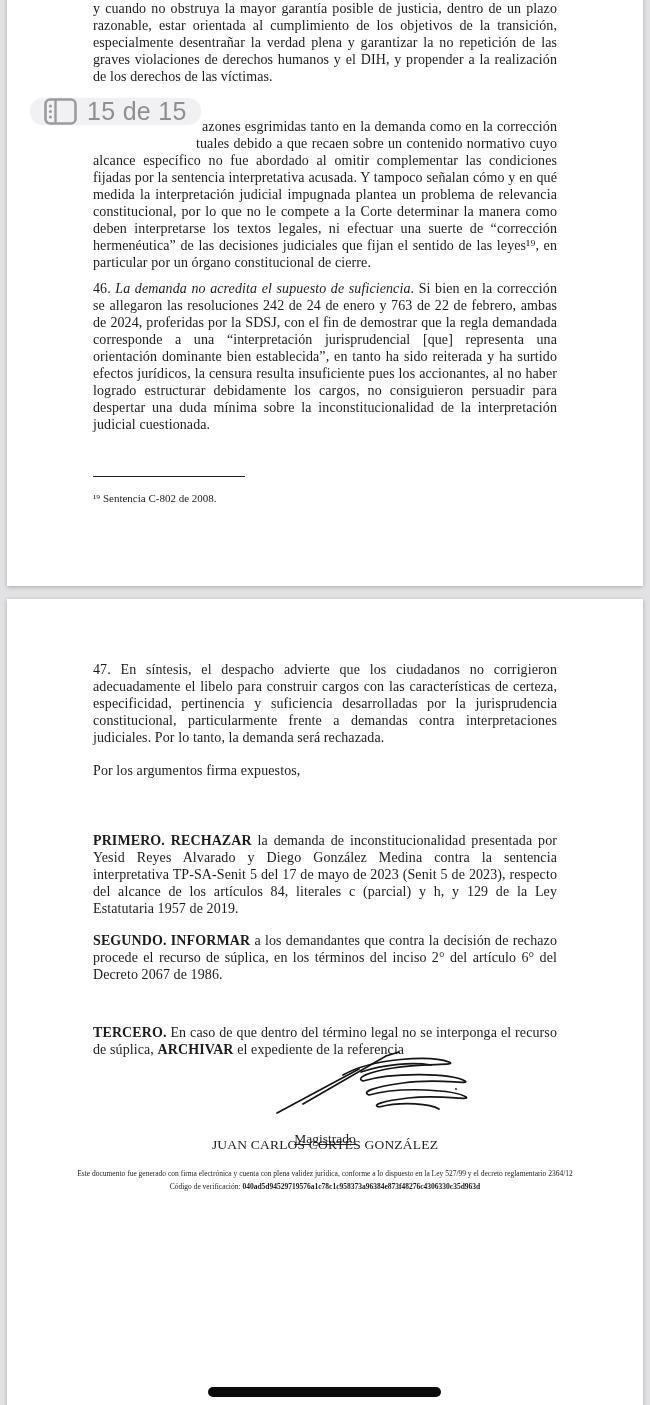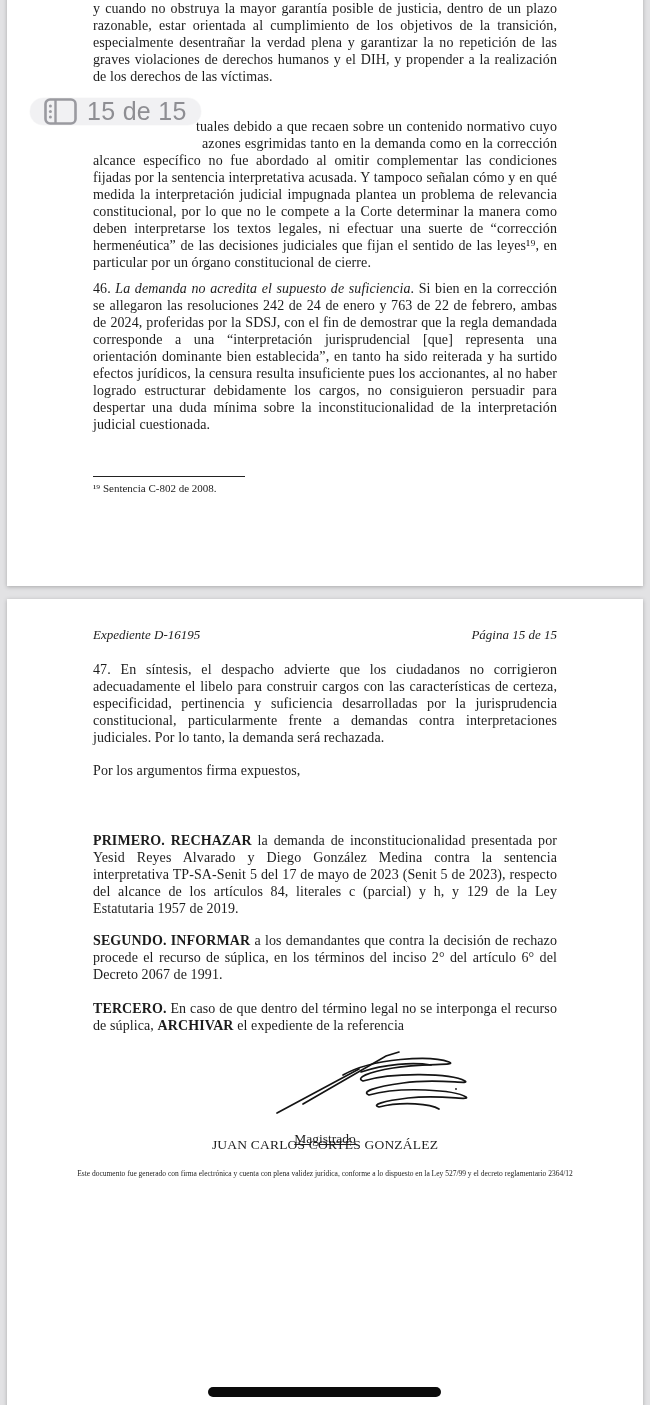--- a/index.html
+++ b/index.html
@@ -32,21 +32,21 @@
     display:flex;align-items:center;gap:10px;
     padding:0 14px 0 14px;z-index:10;
     font-family:"Liberation Sans", sans-serif;
     box-shadow:0 0 0 0.5px rgba(0,0,0,0.03);
   }
   #page-pill .pill-label{
     font-size:25px;color:#8e8e93;font-weight:400;letter-spacing:0.3px;
   }
   
   .footnote-rule{width:152px;border-top:1.6px solid #222;margin:0;}
-  .footnote-text{font-size:11px;margin-top:5px;}
+  .footnote-text{font-size:11px;margin-top:15px;}
   
   .doc-header{
     position:absolute;left:86px;width:464px;top:28px;
     display:flex;justify-content:space-between;
     font-style:italic;font-size:13px;
   }
   .resolve{font-weight:bold;text-align:center;font-size:14px;letter-spacing:0.2px;}
   .signer-name{font-size:13.5px;text-align:center;letter-spacing:0.2px;}
   .signer-title{font-size:13.5px;text-align:center;}
   
@@ -65,75 +65,74 @@
 </head>
 <body>
 
 <div style="position:absolute;inset:0;">
 
   <div class="page" id="page1">
 
     <div class="content body-text" style="top:-13px;">de macrocriminalidad previamente desarrollados por la SRVR, ejercerse siempre y cuando no obstruya la mayor garantía posible de justicia, dentro de un plazo razonable, estar orientada al cumplimiento de los objetivos de la transición, especialmente desentrañar la verdad plena y garantizar la no repetición de las graves violaciones de derechos humanos y el DIH, y propender a la realización de los derechos de las víctimas.</div>
 
     <div class="content" style="top:122px;">
+      <div class="body-text force-just" style="padding-left:109px;">azones esgrimidas tanto en la demanda como en la corrección</div>
       <div class="body-text force-just" style="padding-left:103px;">tuales debido a que recaen sobre un contenido normativo cuyo</div>
-      <div class="body-text force-just" style="padding-left:109px;">azones esgrimidas tanto en la demanda como en la corrección</div>
       <div class="body-text">alcance específico no fue abordado al omitir complementar las condiciones fijadas por la sentencia interpretativa acusada. Y tampoco señalan cómo y en qué medida la interpretación judicial impugnada plantea un problema de relevancia constitucional, por lo que no le compete a la Corte determinar la manera como deben interpretarse los textos legales, ni efectuar una suerte de “corrección hermenéutica” de las decisiones judiciales que fijan el sentido de las leyes¹⁹, en particular por un órgano constitucional de cierre.</div>
     </div>
 
     <div class="content body-text" style="top:284px;">
       <span>46. </span><span class="ital">La demanda no acredita el supuesto de suficiencia</span><span>. Si bien en la corrección se allegaron las resoluciones 242 de 24 de enero y 763 de 22 de febrero, ambas de 2024, proferidas por la SDSJ, con el fin de demostrar que la regla demandada corresponde a una “interpretación jurisprudencial [que] representa una orientación dominante bien establecida”, en tanto ha sido reiterada y ha surtido efectos jurídicos, la censura resulta insuficiente pues los accionantes, al no haber logrado estructurar debidamente los cargos, no consiguieron persuadir para despertar una duda mínima sobre la inconstitucionalidad de la interpretación judicial cuestionada.</span>
     </div>
 
     <div class="content" style="top:480px;">
       <div class="footnote-rule"></div>
       <div class="footnote-text">¹⁹ Sentencia C-802 de 2008.</div>
     </div>
   </div>
 
   <div class="page" id="page2">
 
-    <div class="doc-header">
-      <span>Expediente D-16195</span>
-      <span>Página 15 de 15</span>
-    </div>
 
     <div class="content body-text" style="top:62px;">47. En síntesis, el despacho advierte que los ciudadanos no corrigieron adecuadamente el libelo para construir cargos con las características de certeza, especificidad, pertinencia y suficiencia desarrolladas por la jurisprudencia constitucional, particularmente frente a demandas contra interpretaciones judiciales. Por lo tanto, la demanda será rechazada.</div>
 
     <div class="content body-text" style="top:163px;text-align:left;">Por los argumentos firma expuestos,</div>
 
 
     <div class="content body-text" style="top:233px;">
       <span class="bold">PRIMERO. RECHAZAR</span><span> la demanda de inconstitucionalidad presentada por Yesid Reyes Alvarado y Diego González Medina contra la sentencia interpretativa TP-SA-Senit 5 del 17 de mayo de 2023 (Senit 5 de 2023), respecto del alcance de los artículos 84, literales c (parcial) y h, y 129 de la Ley Estatutaria 1957 de 2019.</span>
     </div>
 
     <div class="content body-text" style="top:333px;">
-      <span class="bold">SEGUNDO. INFORMAR</span><span> a los demandantes que contra la decisión de rechazo procede el recurso de súplica, en los términos del inciso 2° del artículo 6° del Decreto 2067 de 1991.</span>
+      <span class="bold">SEGUNDO. INFORMAR</span><span> a los demandantes que contra la decisión de rechazo procede el recurso de súplica, en los términos del inciso 2° del artículo 6° del Decreto 2067 de 1986.</span>
     </div>
 
-    <div class="content body-text" style="top:401px;">
+    <div class="content body-text" style="top:425px;">
       <span class="bold">TERCERO.</span><span> En caso de que dentro del término legal no se interponga el recurso de súplica, </span><span class="bold">ARCHIVAR</span><span> el expediente de la referencia</span>
     </div>
 
 
     <svg id="sig-svg" viewBox="0 0 210 78">
       <g fill="none" stroke="#141414" stroke-width="1.7" stroke-linecap="round">
         <path d="M4 71 L86 27"></path>
         <path d="M30 62 L113 14 L126 10"></path>
         <path d="M70 33 C 100 16, 158 13, 176 20 C 186 24, 150 21, 120 26 C 95 30, 82 36, 90 39 C 120 30, 178 31, 192 39 C 198 43, 165 36, 130 41 C 100 45, 88 50, 96 53 C 128 44, 182 48, 193 55 C 198 59, 168 52, 135 56 C 110 59, 98 63, 106 65 C 130 59, 158 62, 166 67"></path>
         <path d="M88 30 C 112 22, 140 20, 158 23"></path>
         <circle cx="183" cy="47" r="0.9" fill="#141414" stroke="none"></circle>
       </g>
     </svg>
 
     <div class="content signer-name" style="top:538px;font-family:Liberation Serif, serif;">JUAN CARLOS CORTÉS GONZÁLEZ</div>
     <div class="content signer-title" style="top:532px;text-decoration:underline;">Magistrado</div>
 
     <div class="doc-footer">
       <div>Este documento fue generado con firma electrónica y cuenta con plena validez jurídica, conforme a lo dispuesto en la Ley 527/99 y el decreto reglamentario 2364/12</div>
+      <div>
+        <span>Código de verificación: </span><span class="bold">040ad5d94529719576a1c78c1c958373a96384e873f48276c4306330c35d963d</span>
+      </div>
     </div>
   </div>
 
   <div id="page-pill">
     <svg width="33" height="27" viewBox="0 0 33 27">
       <rect x="1.5" y="1.5" width="30" height="24" rx="4.5" fill="none" stroke="#9a9aa0" stroke-width="2.6"></rect>
       <line x1="11.5" y1="2" x2="11.5" y2="25" stroke="#9a9aa0" stroke-width="2.4"></line>
       <circle cx="6.4" cy="8" r="1.5" fill="#9a9aa0"></circle>
       <circle cx="6.4" cy="13.5" r="1.5" fill="#9a9aa0"></circle>
       <circle cx="6.4" cy="19" r="1.5" fill="#9a9aa0"></circle>

